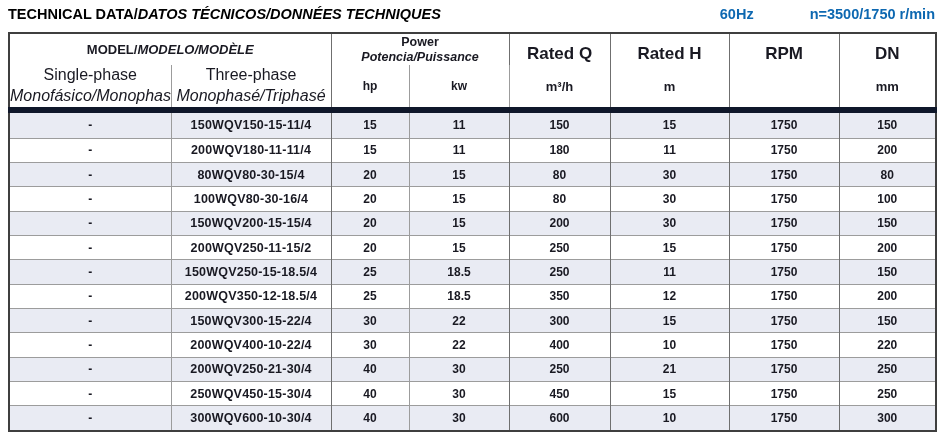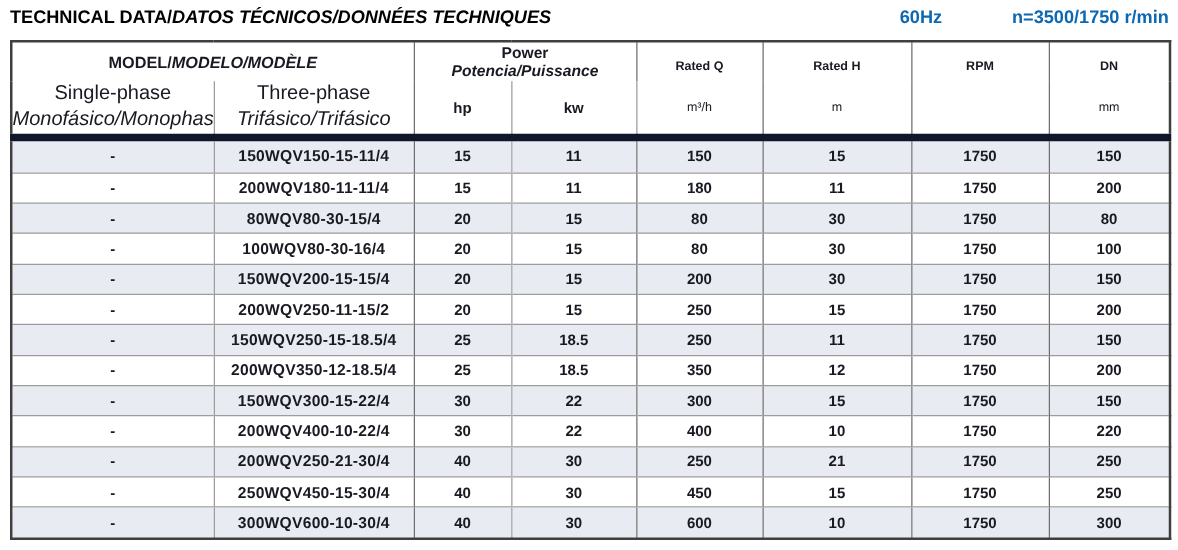--- a/index.html
+++ b/index.html
@@ -36,22 +36,22 @@
   thead th { border-top: none; border-bottom: none; vertical-align: middle; text-align: center; }
   thead { border-bottom: 6px solid #0f172a; }
   .hrow1 { height: 32px; }
   .hrow2 { height: 36px; }
 
   .model-h { font-size: 13px; font-weight: bold; }
   .power-h { font-size: 12.5px; font-weight: bold; line-height: 1.15; }
   .sub-h { font-weight: normal; font-size: 16px; line-height: 1.3; }
   .unit-h { font-weight: bold; font-size: 12px; }
   .span-h { font-weight: normal; padding: 0; }
-  .span-h .lbl { height: 33px; display: flex; align-items: center; justify-content: center; font-weight: bold; font-size: 10px; }
-  .span-h .unit { height: 33px; display: flex; align-items: center; justify-content: center; font-weight: normal; font-size: 10px; text-align: right; }
+  .span-h .lbl { height: 33px; display: flex; align-items: center; justify-content: center; font-weight: bold; font-size: 17px; }
+  .span-h .unit { height: 33px; display: flex; align-items: center; justify-content: center; font-weight: bold; font-size: 13px; text-align: right; }
 
   tbody td {
     border-top: 1px solid #9c9c9c;
     font-size: 12px; font-weight: bold;
     text-align: center; vertical-align: middle;
   }
   tbody tr.stripe { background: #e9ebf3; }
   td.c-model { text-align: center; padding-left: 0; font-size: 12.5px; letter-spacing: 0.2px; }
 </style>
 </head>
@@ -102,21 +102,21 @@
           <div class="unit">mm</div>
         </th>
       </tr>
       <tr class="hrow2">
         <th class="sub-h">
           <div>Single-phase</div>
           <div class="it">Monofásico/Monophasé</div>
         </th>
         <th class="sub-h group-r">
           <div>Three-phase</div>
-          <div class="it">Trifásico/Trifásico</div>
+          <div class="it">Monophasé/Triphasé</div>
         </th>
         <th class="unit-h">hp</th>
         <th class="unit-h group-r">kw</th>
       </tr>
     </thead>
     <tbody>
         <tr class="drow stripe">
     <td class="c-single">-</td>
     <td class="c-model group-r">150WQV150-15-11/4</td>
     <td class="c-num">15</td>

